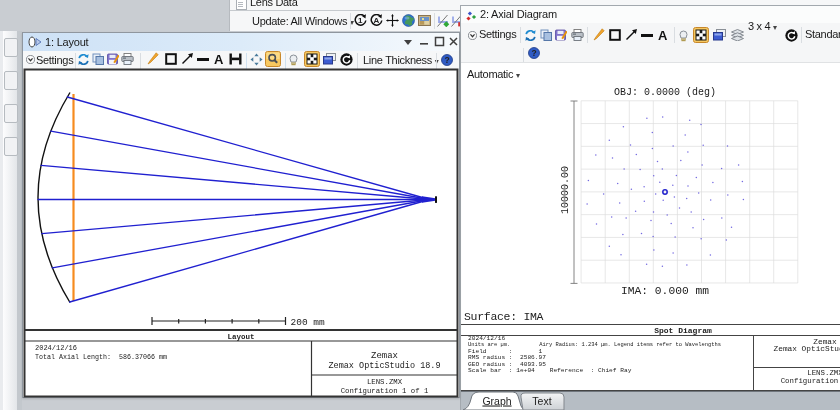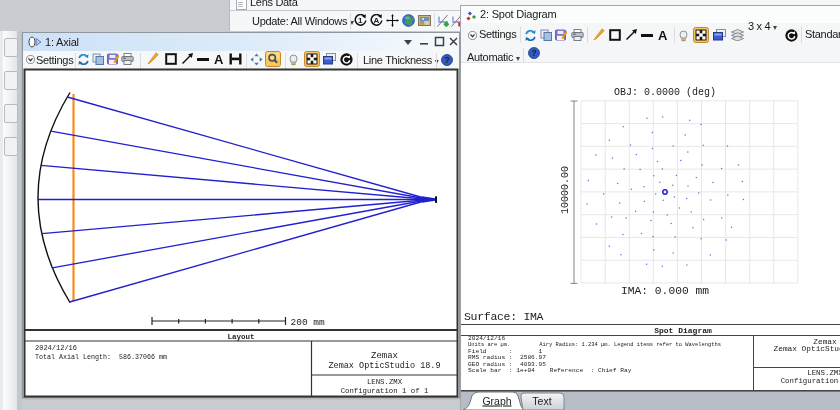--- a/index.html
+++ b/index.html
@@ -75,21 +75,21 @@
 <div class="abs" style="left:4px;top:137px;width:12px;height:17px;background:#f1f2f4;border:1px solid #b6bbc0;border-radius:2px"></div>
 
 <div class="abs" style="left:460px;top:5px;width:380px;height:405px;background:#fff;border:1px solid #a2a8ae;border-right:none;box-sizing:border-box">
 
   <div class="abs" style="left:0;top:0;right:0;height:17px;background:#fbfcfc;border-bottom:1px solid #e4e6e8"></div>
   <svg class="abs" style="left:5px;top:4px" width="12" height="12" viewBox="0 0 12 12">
     <rect x="2.4" y="2" width="3" height="3" fill="#3c54c8" transform="rotate(45 3.9 3.5)"></rect>
     <rect x="6.5" y="5.5" width="3" height="3" fill="#2fa040" transform="rotate(45 8 7)"></rect>
     <rect x="1" y="7" width="3" height="3" fill="#d42a2a" transform="rotate(45 2.5 8.5)"></rect>
   </svg>
-  <div class="abs" style="left:19px;top:1px;height:15px;line-height:15px;font-size:11px;letter-spacing:-0.2px;color:#1a1a1a">2: Spot Diagram</div>
+  <div class="abs" style="left:19px;top:1px;height:15px;line-height:15px;font-size:11px;letter-spacing:-0.2px;color:#1a1a1a">2: Axial Diagram</div>
 
   <div class="abs" style="left:0;top:17px;right:0;height:39px;background:#f5f6f7;border-bottom:1px solid #e0e2e4"></div>
   <svg class="abs" style="left:6.5px;top:24.5px" width="9" height="9" viewBox="0 0 11 11">
       <circle cx="5.5" cy="5.5" r="4.9" fill="#fdfdfd" stroke="#85898f" stroke-width="1.2"></circle>
       <path d="M 3,4.2 L 5.5,7 L 8,4.2" fill="none" stroke="#333" stroke-width="1.5"></path>
     </svg>
   <div class="abs" style="left:18px;top:17px;height:22px;line-height:22px;font-size:11px;letter-spacing:-0.3px;color:#1a1a1a">Settings</div>
   <div class="abs" style="left:59px;top:21px;width:1px;height:16px;background:#d9dde1"></div>
   <svg class="abs" style="left:64px;top:24px" width="11" height="11" viewBox="0 0 11 11">
       <path d="M 1.2,4.2 A 4.2,4.2 0 0 1 8.8,2.6" fill="none" stroke="#1e8bd0" stroke-width="1.7"></path>
@@ -155,21 +155,21 @@
     </svg>
   <div class="abs" style="left:287px;top:9px;height:22px;line-height:22px;font-size:11px;letter-spacing:-0.3px;color:#1a1a1a">3 x 4 <span style="font-size:8px;color:#444">▾</span></div>
   <svg class="abs" style="left:323.5px;top:23px" width="13" height="13" viewBox="0 0 14 14">
       <circle cx="7" cy="7" r="6.6" fill="#111"></circle>
       <path d="M 9.8,5 A 3.5,3.5 0 1 0 10.5,7.8" fill="none" stroke="#fff" stroke-width="1.6"></path>
       <path d="M 10.8,2.5 L 10.6,5.8 L 7.8,4.3 Z" fill="#fff"></path>
     </svg>
   <div class="abs" style="left:339.5px;top:21px;width:1px;height:16px;background:#d9dde1"></div>
   <div class="abs" style="left:344px;top:17px;height:22px;line-height:22px;font-size:11px;letter-spacing:-0.3px;color:#1a1a1a">Standard</div>
 
-  <div class="abs" style="left:6px;top:44px;height:17px;line-height:15px;font-size:11px;letter-spacing:-0.3px;color:#1a1a1a">Automatic <span style="font-size:8px;color:#444">▾</span></div>
+  <div class="abs" style="left:6px;top:56px;height:17px;line-height:24px;font-size:11px;letter-spacing:-0.3px;color:#1a1a1a">Automatic <span style="font-size:8px;color:#444">▾</span></div>
   <div class="abs" style="left:62px;top:42px;width:1px;height:14px;background:#d9dde1"></div>
   <svg class="abs" style="left:67px;top:41px" width="12" height="12" viewBox="0 0 12 12">
       <circle cx="6" cy="6" r="5.5" fill="#2f5bc4" stroke="#1d3a85" stroke-width="0.8"></circle>
       <text x="6" y="8.8" font-size="8.5" font-weight="bold" fill="#fff" text-anchor="middle" style="font-family:'Liberation Sans',sans-serif">?</text>
     </svg>
 </div>
 
 <svg class="abs" style="left:460px;top:0" width="380" height="410" viewBox="460 0 380 410">
 
   <g stroke="#dcdcdc" stroke-width="0.7">
@@ -325,21 +325,21 @@
   <text x="81" y="13.5" font-size="10.5" text-anchor="middle" style="font-family:'Liberation Sans',sans-serif">Text</text>
 </svg>
 
 <div class="abs" style="left:22px;top:32px;width:438px;height:366px;background:#fff;border:1px solid #8f969e;box-sizing:border-box;box-shadow:0 1px 2px rgba(0,0,0,0.15)">
 
   <div class="abs" style="left:0;top:0;right:0;height:18px;background:linear-gradient(90deg,#cde1f6 0%,#dcebf9 50%,#f7fafd 100%)"></div>
   <svg class="abs" style="left:4px;top:3px" width="16" height="12" viewBox="0 0 16 12">
     <ellipse cx="5" cy="6" rx="3" ry="5" fill="#fff" stroke="#444" stroke-width="1"></ellipse>
     <path d="M 9,2.5 L 14,6 L 9,9.5 Z" fill="#b8c8e8" stroke="#4a6ab0" stroke-width="0.8"></path>
   </svg>
-  <div class="abs" style="left:22px;top:2px;height:15px;line-height:15px;font-size:11px;letter-spacing:-0.2px;color:#1a1a1a">1: Axial</div>
+  <div class="abs" style="left:22px;top:2px;height:15px;line-height:15px;font-size:11px;letter-spacing:-0.2px;color:#1a1a1a">1: Layout</div>
 
   <svg class="abs" style="left:380px;top:3px" width="56" height="12" viewBox="0 0 56 12">
     <path d="M 1,4 L 9,4 L 5,9 Z" fill="#404040"></path>
     <rect x="17" y="7" width="8" height="1.6" fill="#404040"></rect>
     <rect x="32.5" y="1.5" width="8" height="8" fill="none" stroke="#404040" stroke-width="1.5"></rect>
     <path d="M 47,2 L 54,9 M 54,2 L 47,9" stroke="#404040" stroke-width="1.5"></path>
   </svg>
 
   <div class="abs" style="left:0;top:18px;right:0;height:19px;background:#f6f7f8"></div>
   <svg class="abs" style="left:3px;top:21.5px" width="9" height="9" viewBox="0 0 11 11">

